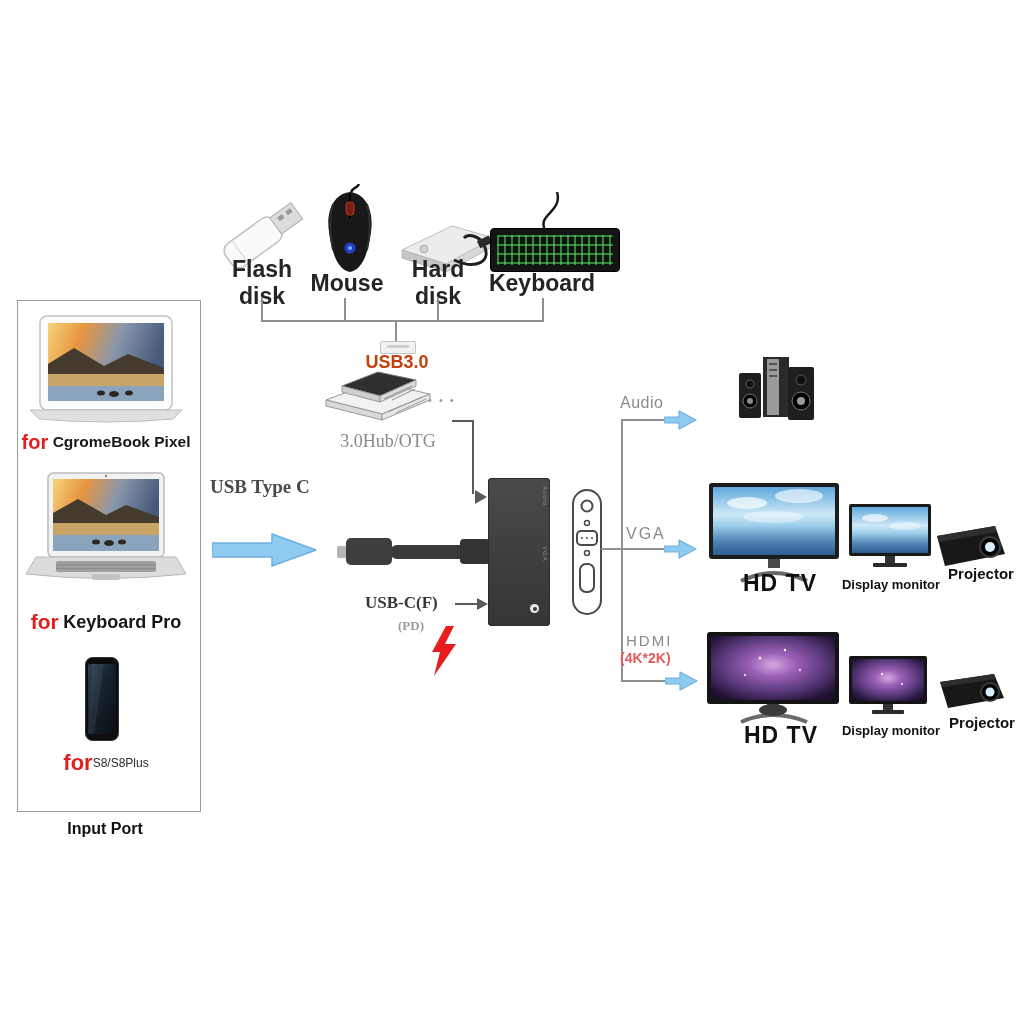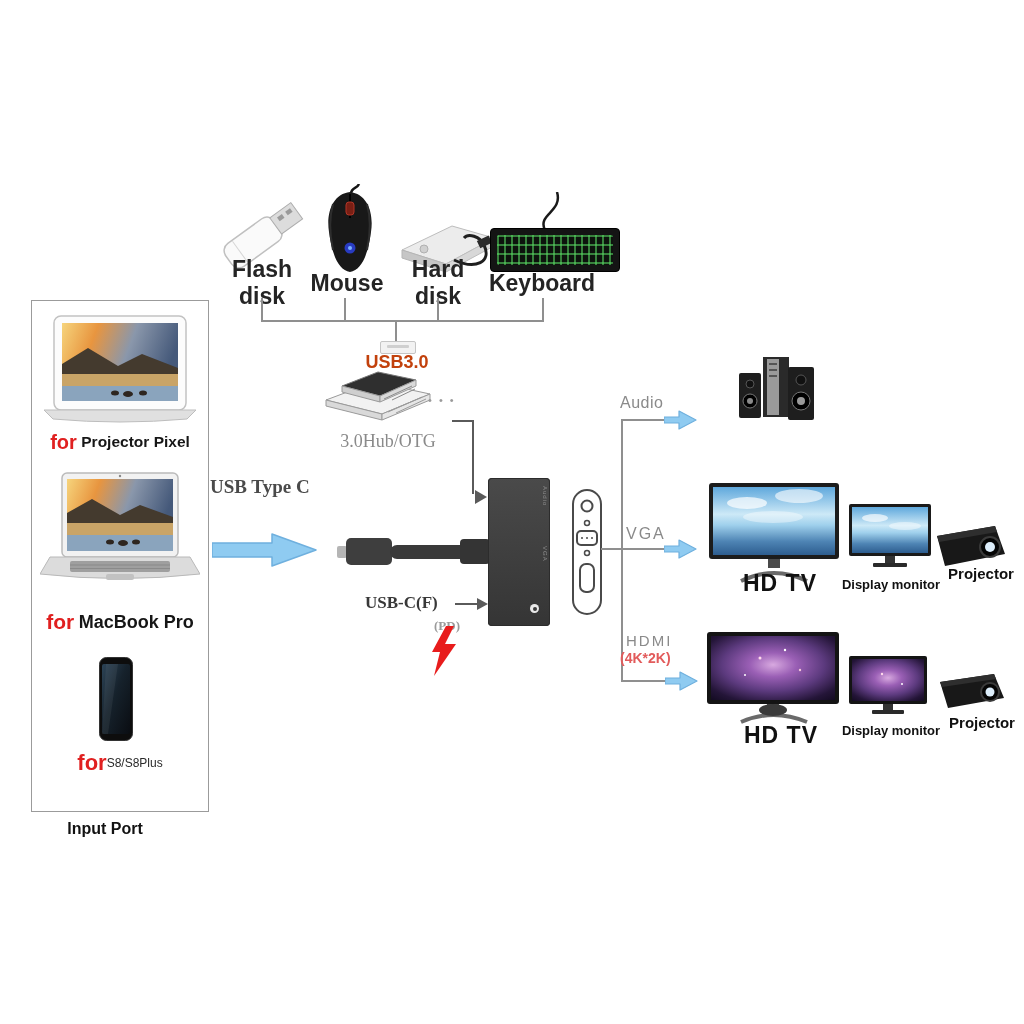--- a/index.html
+++ b/index.html
@@ -53,53 +53,53 @@
     <linearGradient id="g-phone" x1="0" y1="0" x2="1" y2="1">
       <stop offset="0" stop-color="#2c4356"></stop>
         <stop offset="0.45" stop-color="#16222c"></stop>
       <stop offset="1" stop-color="#0a0d12"></stop>
     </linearGradient>
   </defs>
 </svg>
 
 <div id="canvas">
 
-  <div id="left-box" class="abs" style="left:31px;top:300px;width:176px;height:510px;">
+  <div id="left-box" class="abs" style="left:17px;top:300px;width:176px;height:510px;padding-left:6px;">
     <svg class="abs" style="left:8px;top:13px;" width="160" height="114" viewBox="0 0 160 114">
       <rect x="14" y="2" width="132" height="94" rx="7" fill="#fcfcfc" stroke="#c2c2c2" stroke-width="1.5"></rect>
       <rect x="22" y="9" width="116" height="78" fill="url(#g-sunset)"></rect>
       <path d="M22 50 L48 34 L78 52 L102 40 L138 54 L138 62 L22 62 Z" fill="#443a2e"></path>
       <rect x="22" y="60" width="116" height="14" fill="#c9a467"></rect>
       <rect x="22" y="72" width="116" height="15" fill="#8aa4bd"></rect>
       <ellipse cx="75" cy="79" rx="4" ry="2.5" fill="#2e2620"></ellipse>
         <ellipse cx="88" cy="80" rx="5" ry="3" fill="#2e2620"></ellipse>
         <ellipse cx="103" cy="79" rx="4" ry="2.5" fill="#2e2620"></ellipse>
       <path d="M4 96 L156 96 L147 105 Q80 111 13 105 Z" fill="#e0e0e0" stroke="#bdbdbd" stroke-width="1"></path>
     </svg>
     <div class="abs ctr" style="left:0;top:128px;width:176px;height:26px;">
-      <span class="for-red" style="font-size:20px;">for</span>&nbsp;<span class="dev-name" style="font-size:15.5px;">Projector Pixel</span>
+      <span class="for-red" style="font-size:20px;">for</span>&nbsp;<span class="dev-name" style="font-size:15.5px;">CgromeBook Pixel</span>
     </div>
     <svg class="abs" style="left:8px;top:170px;" width="160" height="122" viewBox="0 0 160 122">
       <rect x="22" y="2" width="116" height="84" rx="5" fill="#f2f2f2" stroke="#bbbbbb" stroke-width="1.5"></rect>
       <circle cx="80" cy="5" r="1.2" fill="#888"></circle>
       <rect x="27" y="8" width="106" height="72" fill="url(#g-sunset)"></rect>
       <path d="M27 42 L52 28 L80 44 L100 34 L133 46 L133 54 L27 54 Z" fill="#443a2e"></path>
       <rect x="27" y="52" width="106" height="14" fill="#c9a467"></rect>
       <rect x="27" y="64" width="106" height="16" fill="#8aa4bd"></rect>
       <ellipse cx="70" cy="71" rx="4" ry="2.5" fill="#2e2620"></ellipse>
         <ellipse cx="83" cy="72" rx="5" ry="3" fill="#2e2620"></ellipse>
         <ellipse cx="96" cy="71" rx="4" ry="2.5" fill="#2e2620"></ellipse>
       <path d="M10 86 L150 86 L160 103 Q80 112 0 103 Z" fill="#dcdcdc" stroke="#b8b8b8" stroke-width="1"></path>
       <rect x="30" y="90" width="100" height="11" rx="2" fill="#9f9f9f"></rect>
       <rect x="30" y="93.5" width="100" height="1" fill="#8a8a8a"></rect>
         <rect x="30" y="97" width="100" height="1" fill="#8a8a8a"></rect>
       <rect x="66" y="103" width="28" height="6" rx="2" fill="#c2c2c2"></rect>
     </svg>
     <div class="abs ctr" style="left:0;top:306px;width:176px;height:30px;">
-      <span class="for-red" style="font-size:21px;">for</span>&nbsp;<span style="font-size:18px;font-weight:600;color:#161616;">MacBook Pro</span>
+      <span class="for-red" style="font-size:21px;">for</span>&nbsp;<span style="font-size:18px;font-weight:600;color:#161616;">Keyboard Pro</span>
     </div>
     <svg class="abs" style="left:66px;top:355px;" width="36" height="86" viewBox="0 0 36 86">
       <rect x="1.5" y="1.5" width="33" height="83" rx="7" fill="#0d0d0d" stroke="#333"></rect>
       <rect x="4" y="8" width="28" height="70" rx="2" fill="url(#g-phone)"></rect>
       <path d="M8 8 L20 8 L10 78 L4 78 Z" fill="#ffffff" opacity="0.06"></path>
     </svg>
     <div class="abs ctr" style="left:0;top:446px;width:176px;height:32px;">
       <span class="for-red" style="font-size:22px;">for</span>
         <span style="font-size:12px;font-weight:500;color:#2a2a2a;">S8/S8Plus</span>
     </div>
@@ -187,21 +187,21 @@
   <div class="abs" style="left:460px;top:539px;width:30px;height:25px;background:#343434;border-radius:4px;"></div>
   <div class="abs hub-body" style="left:488px;top:478px;width:62px;height:148px;">
     <span class="hub-side-text" style="top:8px;">Audio</span>
     <span class="hub-side-text" style="top:68px;">VGA</span>
     <div class="hub-logo" style="left:42px;top:126px;"></div>
   </div>
 
   <div class="abs mono" style="left:365px;top:593px;width:96px;height:22px;font-size:17px;font-weight:700;color:#383838;">USB-C(F)</div>
   <div class="line" style="left:455px;top:603px;width:22px;height:2px;background:#5a5a5a;"></div>
   <div class="abs tri-right small" style="left:477px;top:598px;"></div>
-  <div class="abs mono ctr" style="left:388px;top:618px;width:46px;height:16px;font-size:13px;color:#9a9a9a;font-weight:600;margin-left:36px;">(PD)</div>
+  <div class="abs mono ctr" style="left:388px;top:618px;width:46px;height:16px;font-size:13px;color:#9a9a9a;font-weight:600;">(PD)</div>
   <svg class="abs" style="left:426px;top:626px;" width="36" height="50" viewBox="0 0 36 50">
     <path d="M20 0 L6 26 L14 26 L8 50 L30 18 L19 18 L28 0 Z" fill="#e81c1c"></path>
   </svg>
 
   <svg class="abs" style="left:571px;top:488px;" width="32" height="128" viewBox="0 0 32 128">
     <rect x="2" y="2" width="28" height="124" rx="14" fill="#ffffff" stroke="#4a4a4a" stroke-width="2"></rect>
     <circle cx="16" cy="18" r="5.5" fill="none" stroke="#4a4a4a" stroke-width="2"></circle>
     <circle cx="16" cy="35" r="2.5" fill="none" stroke="#4a4a4a" stroke-width="1.5"></circle>
     <rect x="6" y="43" width="20" height="14" rx="4" fill="none" stroke="#4a4a4a" stroke-width="2"></rect>
     <circle cx="11" cy="50" r="1" fill="#4a4a4a"></circle>

